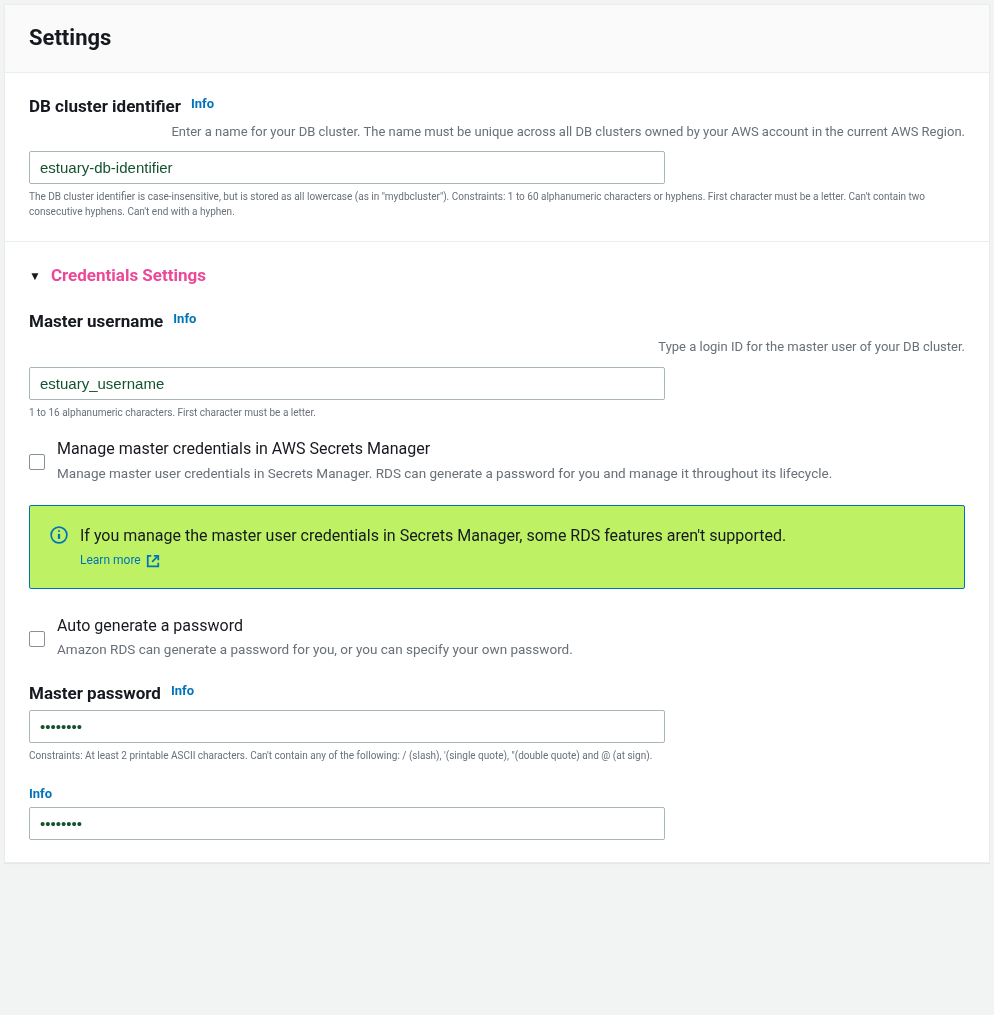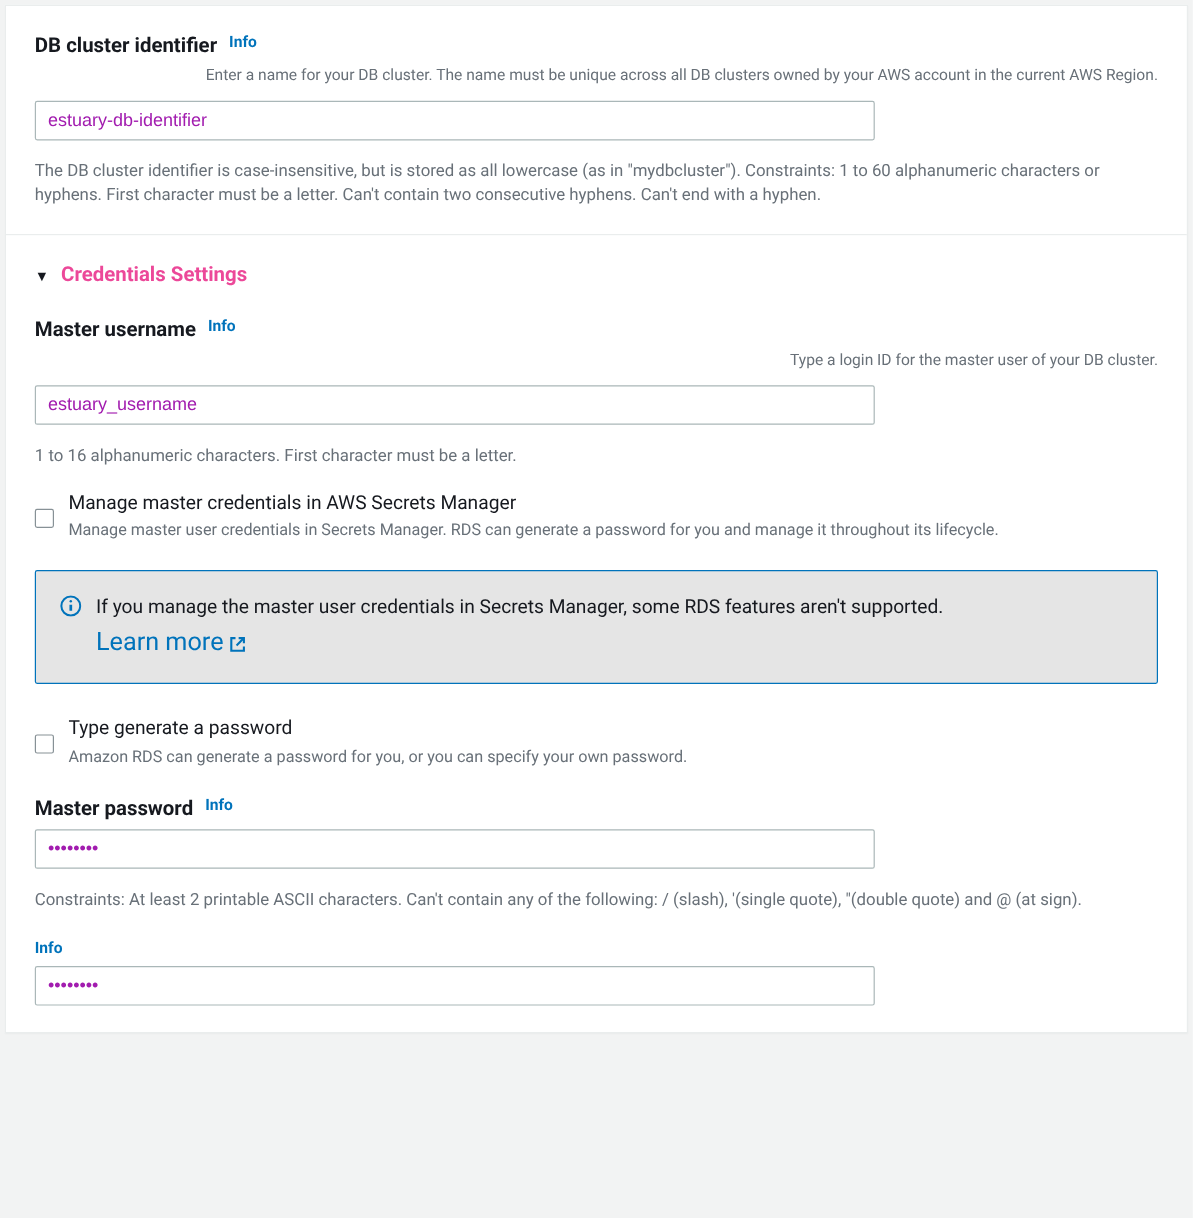--- a/index.html
+++ b/index.html
@@ -52,34 +52,34 @@
       text-decoration: none;
     }
     .description {
       font-size: 13px;
       color: #687078;
       margin-bottom: 10px;
       line-height: 1.45;
       text-align: right;
     }
     .helper-text {
-      font-size: 14px;
+      font-size: 10px;
       color: #687078;
-      margin-top: 16px;
+      margin-top: 6px;
       line-height: 1.45;
     }
     .text-input {
-      width: 700px;
+      width: 636px;
       max-width: 100%;
       padding: 7px 10px;
       font-size: 15px;
       border: 1px solid #aab7b8;
       border-radius: 2px;
       background: #ffffff;
-      color: #a21caf;
+      color: #14532d;
     }
     .section-toggle-row {
       display: flex;
       align-items: center;
       gap: 10px;
       cursor: pointer;
       margin-bottom: 22px;
     }
     .section-toggle-title {
       font-size: 17px;
@@ -118,60 +118,63 @@
     }
     .checkbox-desc {
       font-size: 13.5px;
       color: #687078;
       line-height: 1.45;
     }
     .info-alert {
       display: flex;
       align-items: flex-start;
       gap: 12px;
-      background: #e5e5e5;
+      background: #bef264;
       border: 1px solid #0073bb;
       border-radius: 2px;
       padding: 18px 20px;
       margin-top: 22px;
     }
     .info-icon {
       width: 18px;
       height: 18px;
       flex-shrink: 0;
       margin-top: 2px;
     }
     .alert-text {
       font-size: 16px;
       color: #16191f;
       line-height: 1.5;
     }
     .learn-more-link {
       color: #0073bb;
-      font-size: 21px;
+      font-size: 12px;
       text-decoration: none;
       display: inline-flex;
       align-items: center;
       gap: 5px;
       margin-top: 4px;
       cursor: pointer;
     }
     .external-icon {
       width: 14px;
       height: 14px;
     }
     .spacer-md { height: 26px; }
     .field-sub {
       margin-top: 22px;
     }
   </style>
 </head>
 <body>
 
 <div class="panel">
+  <div class="panel-header">
+    <h2 class="panel-title">Settings</h2>
+  </div>
 
   <div class="field-block">
     <div class="field-label-row">
       <span class="field-label">DB cluster identifier</span>
       <a class="info-link">Info</a>
     </div>
     <div class="description">Enter a name for your DB cluster. The name must be unique across all DB clusters owned by your AWS account in the current AWS Region.</div>
     <input type="text" class="text-input" value="estuary-db-identifier" style="">
     <div class="helper-text">The DB cluster identifier is case-insensitive, but is stored as all lowercase (as in "mydbcluster"). Constraints: 1 to 60 alphanumeric characters or hyphens. First character must be a letter. Can't contain two consecutive hyphens. Can't end with a hyphen.</div>
   </div>
@@ -217,21 +220,21 @@
           </svg>
         </a>
       </div>
     </div>
 
     <div class="spacer-md"></div>
 
     <div class="checkbox-row" style="margin-top:0;">
       <input type="checkbox" class="checkbox-input" style="">
       <div class="checkbox-content">
-        <span class="checkbox-label">Type generate a password</span>
+        <span class="checkbox-label">Auto generate a password</span>
         <div class="checkbox-desc">Amazon RDS can generate a password for you, or you can specify your own password.</div>
       </div>
     </div>
 
     <div class="field-sub">
       <div class="field-label-row">
         <span class="field-label">Master password</span>
         <a class="info-link">Info</a>
       </div>
       <input type="password" class="text-input" value="••••••••" style="">

